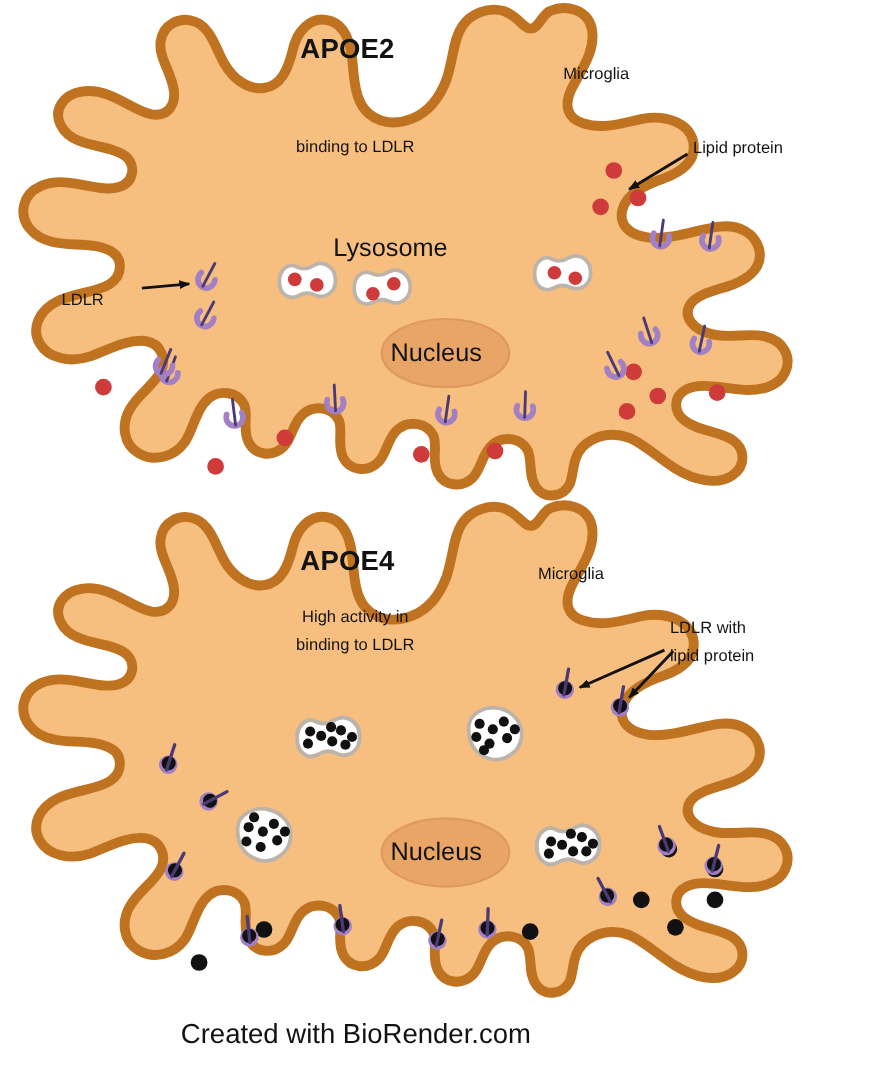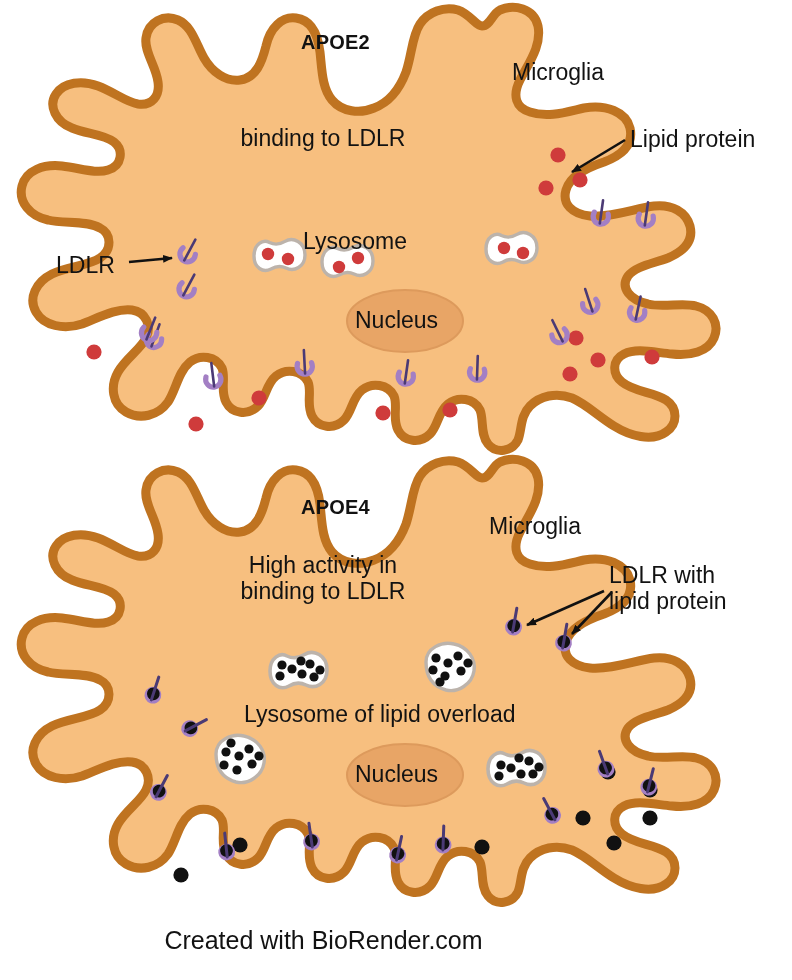--- a/index.html
+++ b/index.html
@@ -22,26 +22,25 @@
     height: 980px;
   }
   .txt {
     position: absolute;
     white-space: pre;
     line-height: 1.18;
     color: #121212;
   }
   .panel-title {
     font-weight: bold;
-    font-size: 20px;
+    font-size: 25px;
     letter-spacing: 0.2px;
-    margin-left: 28px;
   }
   .annot {
-    font-size: 23px;
+    font-size: 15px;
   }
   .organelle-label {
     font-size: 23px;
   }
   .caption {
     font-size: 25px;
   }
   .center { text-align: center; }
 </style>
 </head>
@@ -433,37 +432,36 @@
 
 
 <div class="txt panel-title" style="left:273px; top:31px;">APOE2</div>
 
 <div class="txt annot center" style="left:208px; top:125px; width:230px;">binding to LDLR</div>
 
 <div class="txt annot" style="left:512px; top:59px;">Microglia</div>
 
 <div class="txt annot" style="left:630px; top:126px;">Lipid protein</div>
 
-<div class="txt annot" style="left:56px; top:252px;">LDLR</div>
-
-<div class="txt organelle-label" style="left:303px; top:228px;">Lysosome</div>
+<div class="txt annot" style="left:56px; top:264px;">LDLR</div>
+
+<div class="txt organelle-label" style="left:303px; top:212px;">Lysosome</div>
 
 <div class="txt organelle-label" style="left:355px; top:307px;">Nucleus</div>
 
 
 <div class="txt panel-title" style="left:273px; top:496px;">APOE4</div>
 
 <div class="txt annot center" style="left:212px; top:552px; width:222px;">High activity in</div>
 <div class="txt annot center" style="left:208px; top:578px; width:230px;">binding to LDLR</div>
 
 <div class="txt annot" style="left:489px; top:513px;">Microglia</div>
 
 <div class="txt annot" style="left:609px; top:562px;text-align:center;">LDLR with</div>
 <div class="txt annot" style="left:609px; top:588px;">lipid protein</div>
 
-<div class="txt organelle-label" style="left:244px; top:701px;">Lysosome of lipid overload</div>
 
 <div class="txt organelle-label" style="left:355px; top:761px;">Nucleus</div>
 
 
 <div class="txt caption center" style="left:0px; top:926px; width:647px;">Created with BioRender.com</div>
 
 </div>
 
 </body></html>

